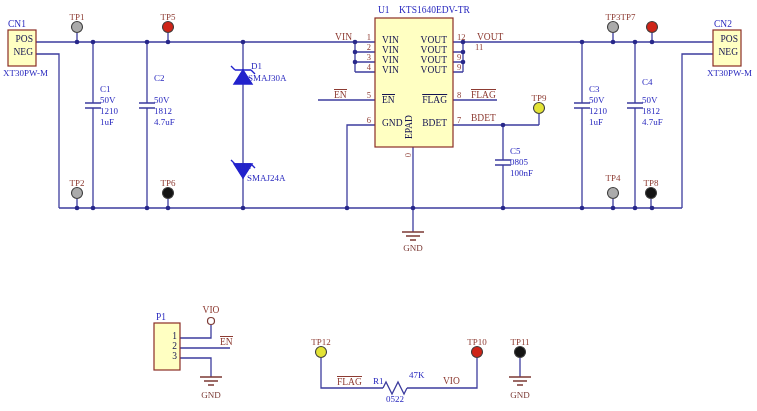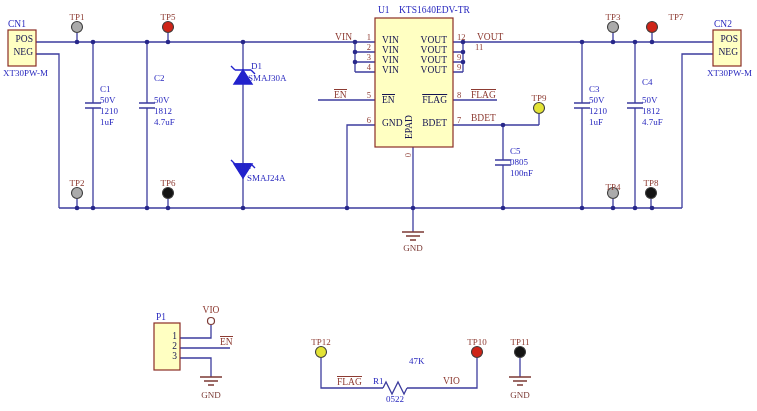--- a/index.html
+++ b/index.html
@@ -143,24 +143,24 @@
 <div class="lbl b sm" style="left:3px;top:69px">XT30PW-M</div>
 
 <div class="lbl b" style="left:714px;top:20px">CN2</div>
 <div class="lbl p rgt" style="left:738px;top:35px">POS</div>
 <div class="lbl p rgt" style="left:738px;top:48px">NEG</div>
 <div class="lbl b sm" style="left:707px;top:69px">XT30PW-M</div>
 
 <div class="lbl n sm ctr" style="left:77px;top:13px">TP1</div>
 <div class="lbl n sm ctr" style="left:168px;top:13px">TP5</div>
 <div class="lbl n sm ctr" style="left:613px;top:13px">TP3</div>
-<div class="lbl n sm ctr" style="left:676px;top:13px">TP7</div>
+<div class="lbl n sm ctr" style="left:628px;top:13px">TP7</div>
 <div class="lbl n sm ctr" style="left:77px;top:179px">TP2</div>
 <div class="lbl n sm ctr" style="left:168px;top:179px">TP6</div>
-<div class="lbl n sm ctr" style="left:613px;top:183px">TP4</div>
+<div class="lbl n sm ctr" style="left:613px;top:174px">TP4</div>
 <div class="lbl n sm ctr" style="left:651px;top:179px">TP8</div>
 <div class="lbl n sm ctr" style="left:539px;top:94px">TP9</div>
 
 <div class="lbl b sm" style="left:100px;top:85px">C1</div>
 <div class="lbl b sm" style="left:100px;top:96px">50V</div>
 <div class="lbl b sm" style="left:100px;top:107px">1210</div>
 <div class="lbl b sm" style="left:100px;top:118px">1uF</div>
 <div class="lbl b sm" style="left:154px;top:74px">C2</div>
 <div class="lbl b sm" style="left:154px;top:96px">50V</div>
 <div class="lbl b sm" style="left:154px;top:107px">1812</div>
@@ -230,17 +230,17 @@
 <div class="lbl p rgt" style="left:177px;top:352px">3</div>
 <div class="lbl n ctr" style="left:211px;top:306px">VIO</div>
 <div class="lbl n" style="left:220px;top:336px"><span class="ovl">EN</span></div>
 
 <div class="lbl n sm ctr" style="left:321px;top:338px">TP12</div>
 <div class="lbl n sm ctr" style="left:477px;top:338px">TP10</div>
 <div class="lbl n sm ctr" style="left:520px;top:338px">TP11</div>
 
 <div class="lbl n" style="left:337px;top:376px"><span class="ovl">FLAG</span></div>
 <div class="lbl b sm" style="left:373px;top:377px">R1</div>
-<div class="lbl b sm" style="left:409px;top:357px">47K</div>
+<div class="lbl b sm" style="left:409px;top:371px">47K</div>
 <div class="lbl b sm" style="left:386px;top:395px">0522</div>
 <div class="lbl n" style="left:443px;top:377px">VIO</div>
 
 </div>
 
 </body></html>

